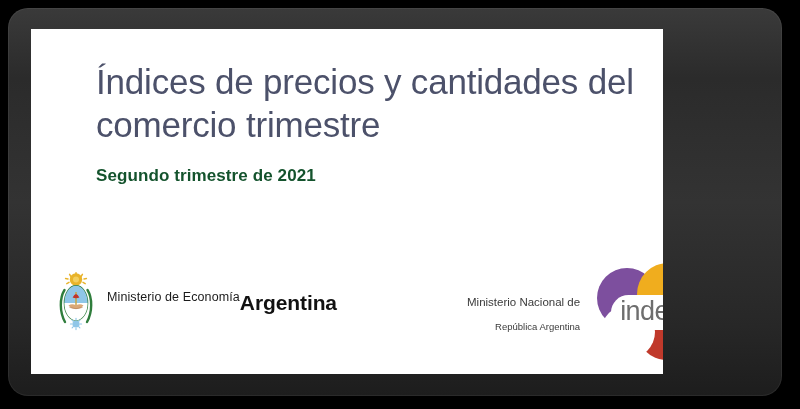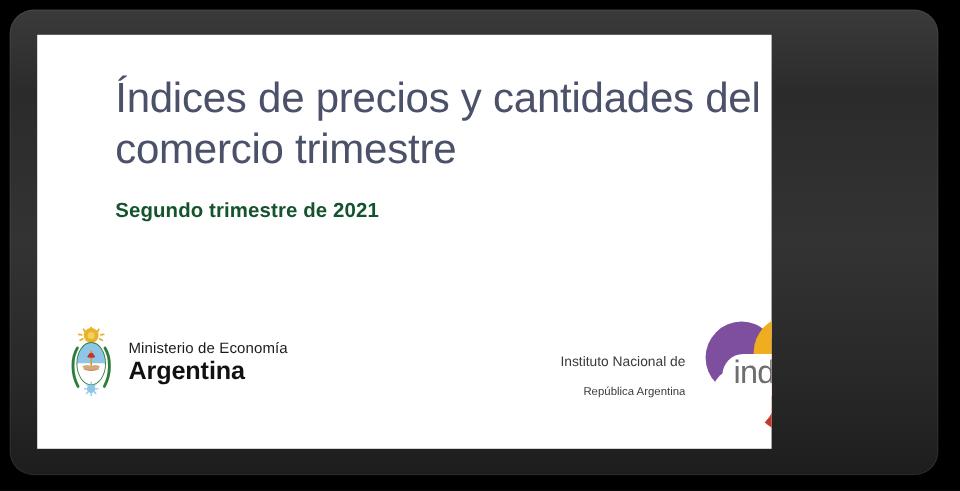--- a/index.html
+++ b/index.html
@@ -39,20 +39,21 @@
 
   
   #slide {
     position: absolute;
     left: 23px;
     top: 21px;
     width: 612px;
     height: 345px;
     background: #ffffff;
     overflow: hidden;
+    padding-left: 20px;
   }
 
   
   #title-block {
     position: absolute;
     left: 65px;
     top: 32px;
     width: 600px;
   }
   #page-title {
@@ -90,21 +91,21 @@
     gap: 10px;
   }
   #coat-of-arms {
     width: 42px;
     height: 62px;
     flex: 0 0 auto;
     display: block;
   }
   #ministry-text {
     display: flex;
-    flex-direction: column;
+    flex-direction: row;
     justify-content: flex-start;
     line-height: 1.18;
   }
   #ministry-line {
     font-size: 12.5px;
     font-weight: 400;
     color: #1b1b1b;
     letter-spacing: 0.1px;
   }
   #country-line {
@@ -204,21 +205,21 @@
           </g>
         </svg>
         <div id="ministry-text">
           <span id="ministry-line">Ministerio de Economía</span>
           <span id="country-line">Argentina</span>
         </div>
       </div>
 
       <div id="indec-logo">
         <div id="indec-text">
-          <div class="indec-line-1">Instituto Nacional de</div>
+          <div class="indec-line-1">Ministerio Nacional de</div>
           <div class="indec-line-3">República Argentina</div>
         </div>
         <svg id="indec-mark" viewBox="0 0 108 100" aria-hidden="true">
 
           <circle cx="33" cy="36" r="30" fill="#7d4f9e"></circle>
           <circle cx="74" cy="32" r="31" fill="#f0ad1e"></circle>
           <circle cx="72" cy="70" r="28" fill="#c0392b"></circle>
           <circle cx="34" cy="70" r="27" fill="#ffffff"></circle>
 
           <rect x="17" y="33" width="80" height="35" rx="17.5" ry="17.5" fill="#ffffff"></rect>

